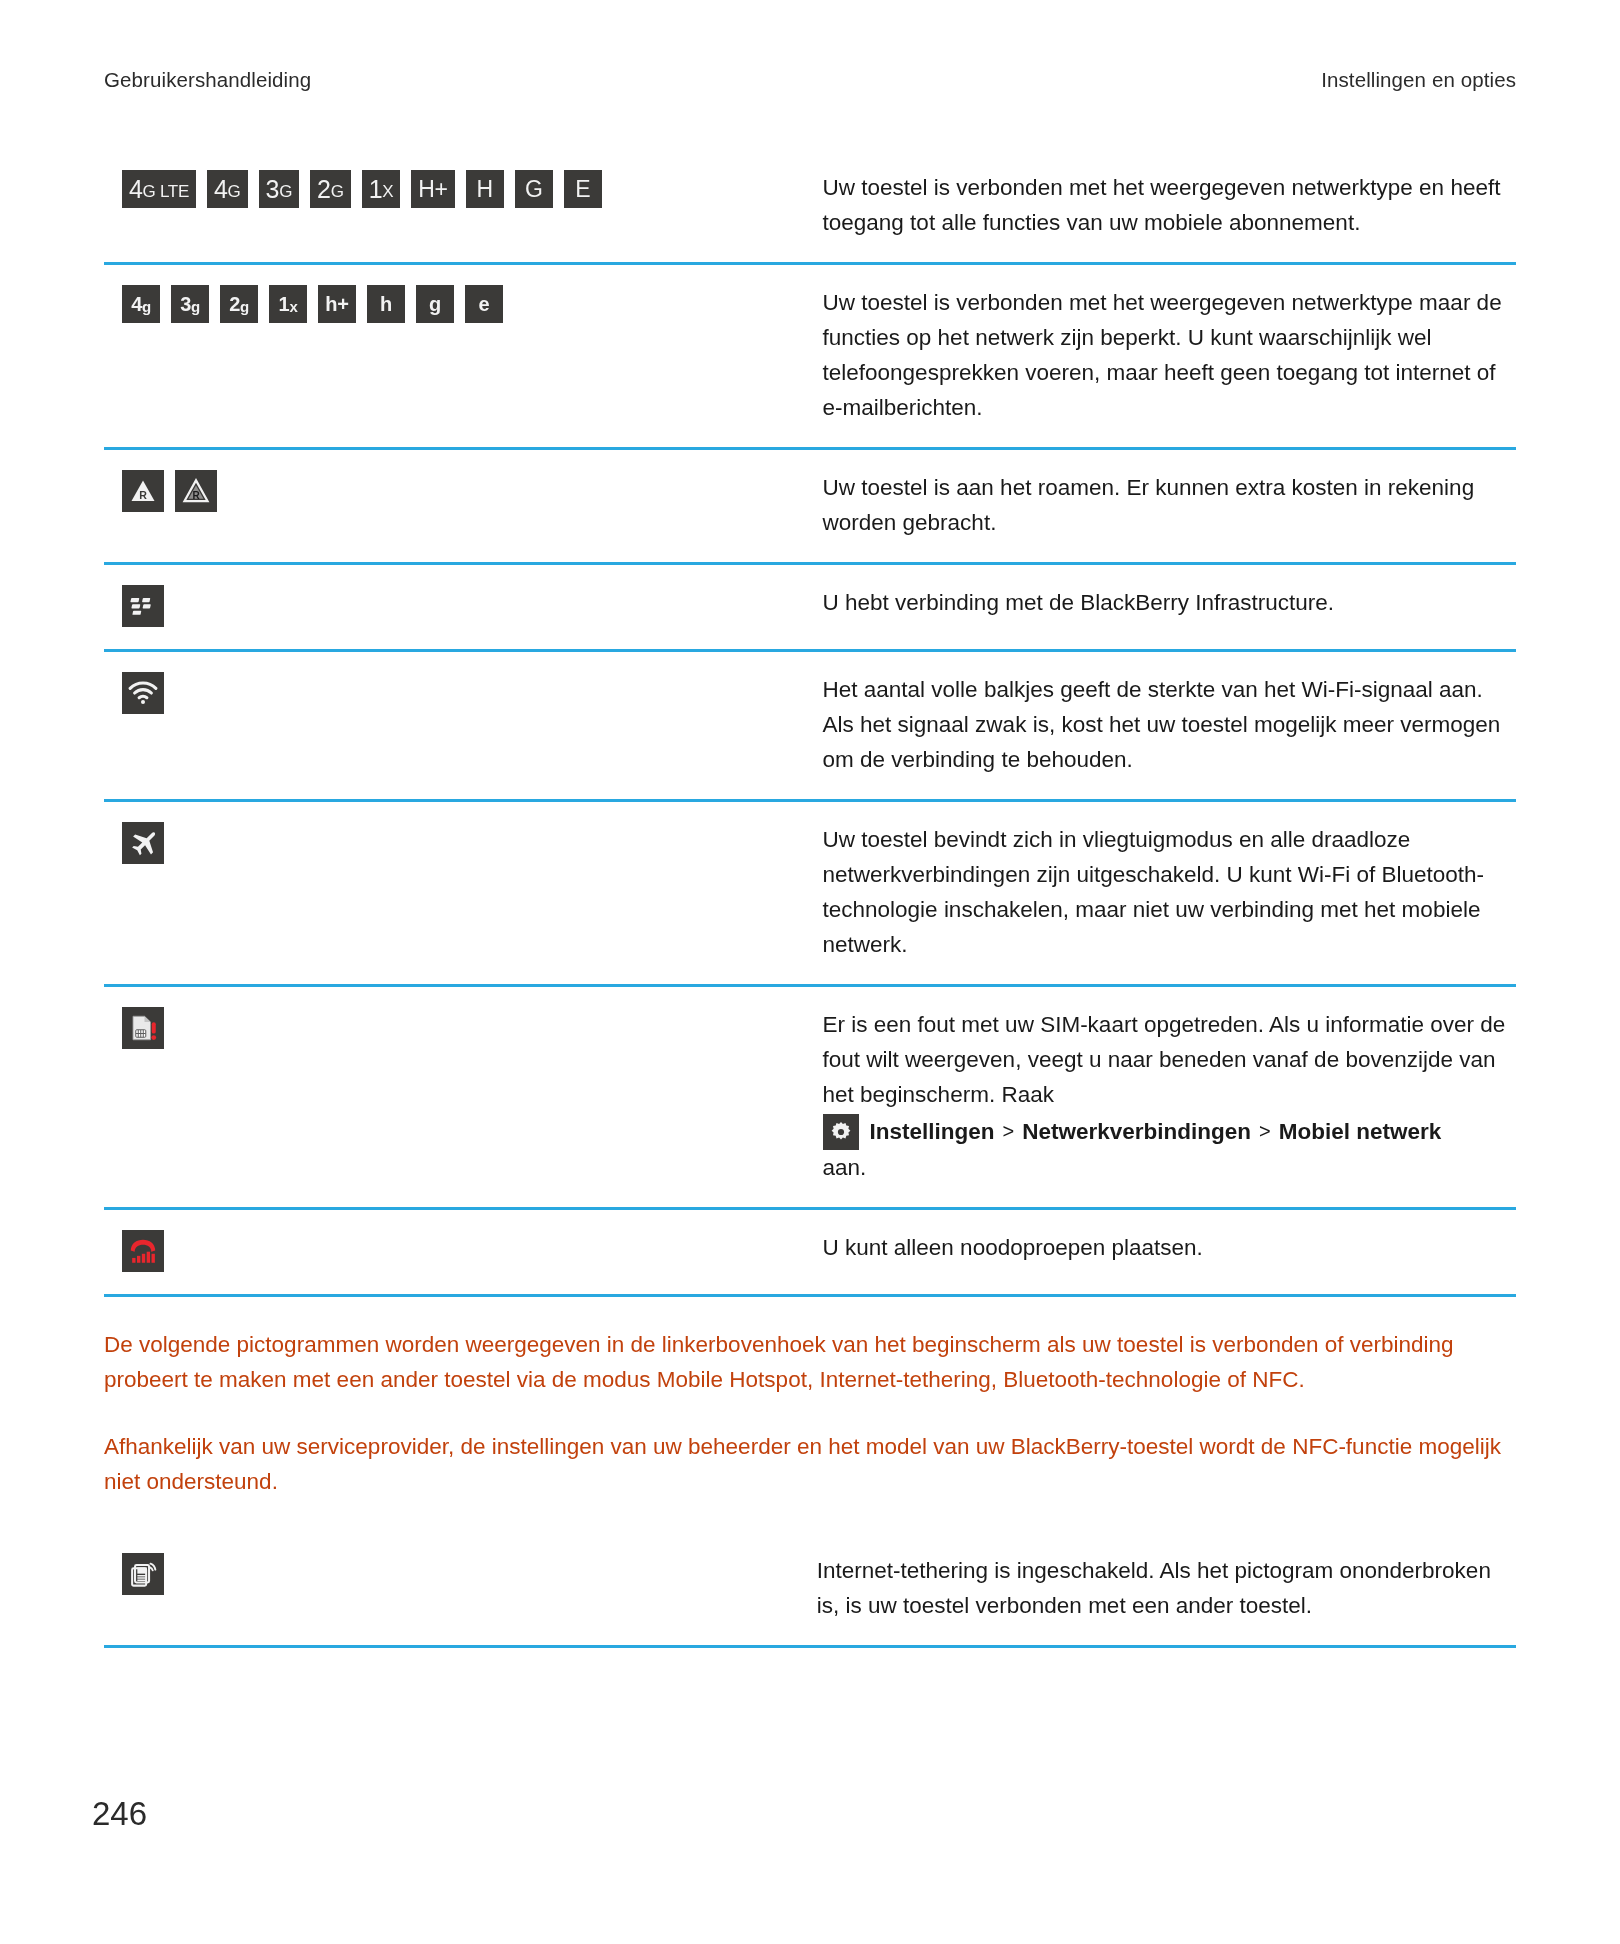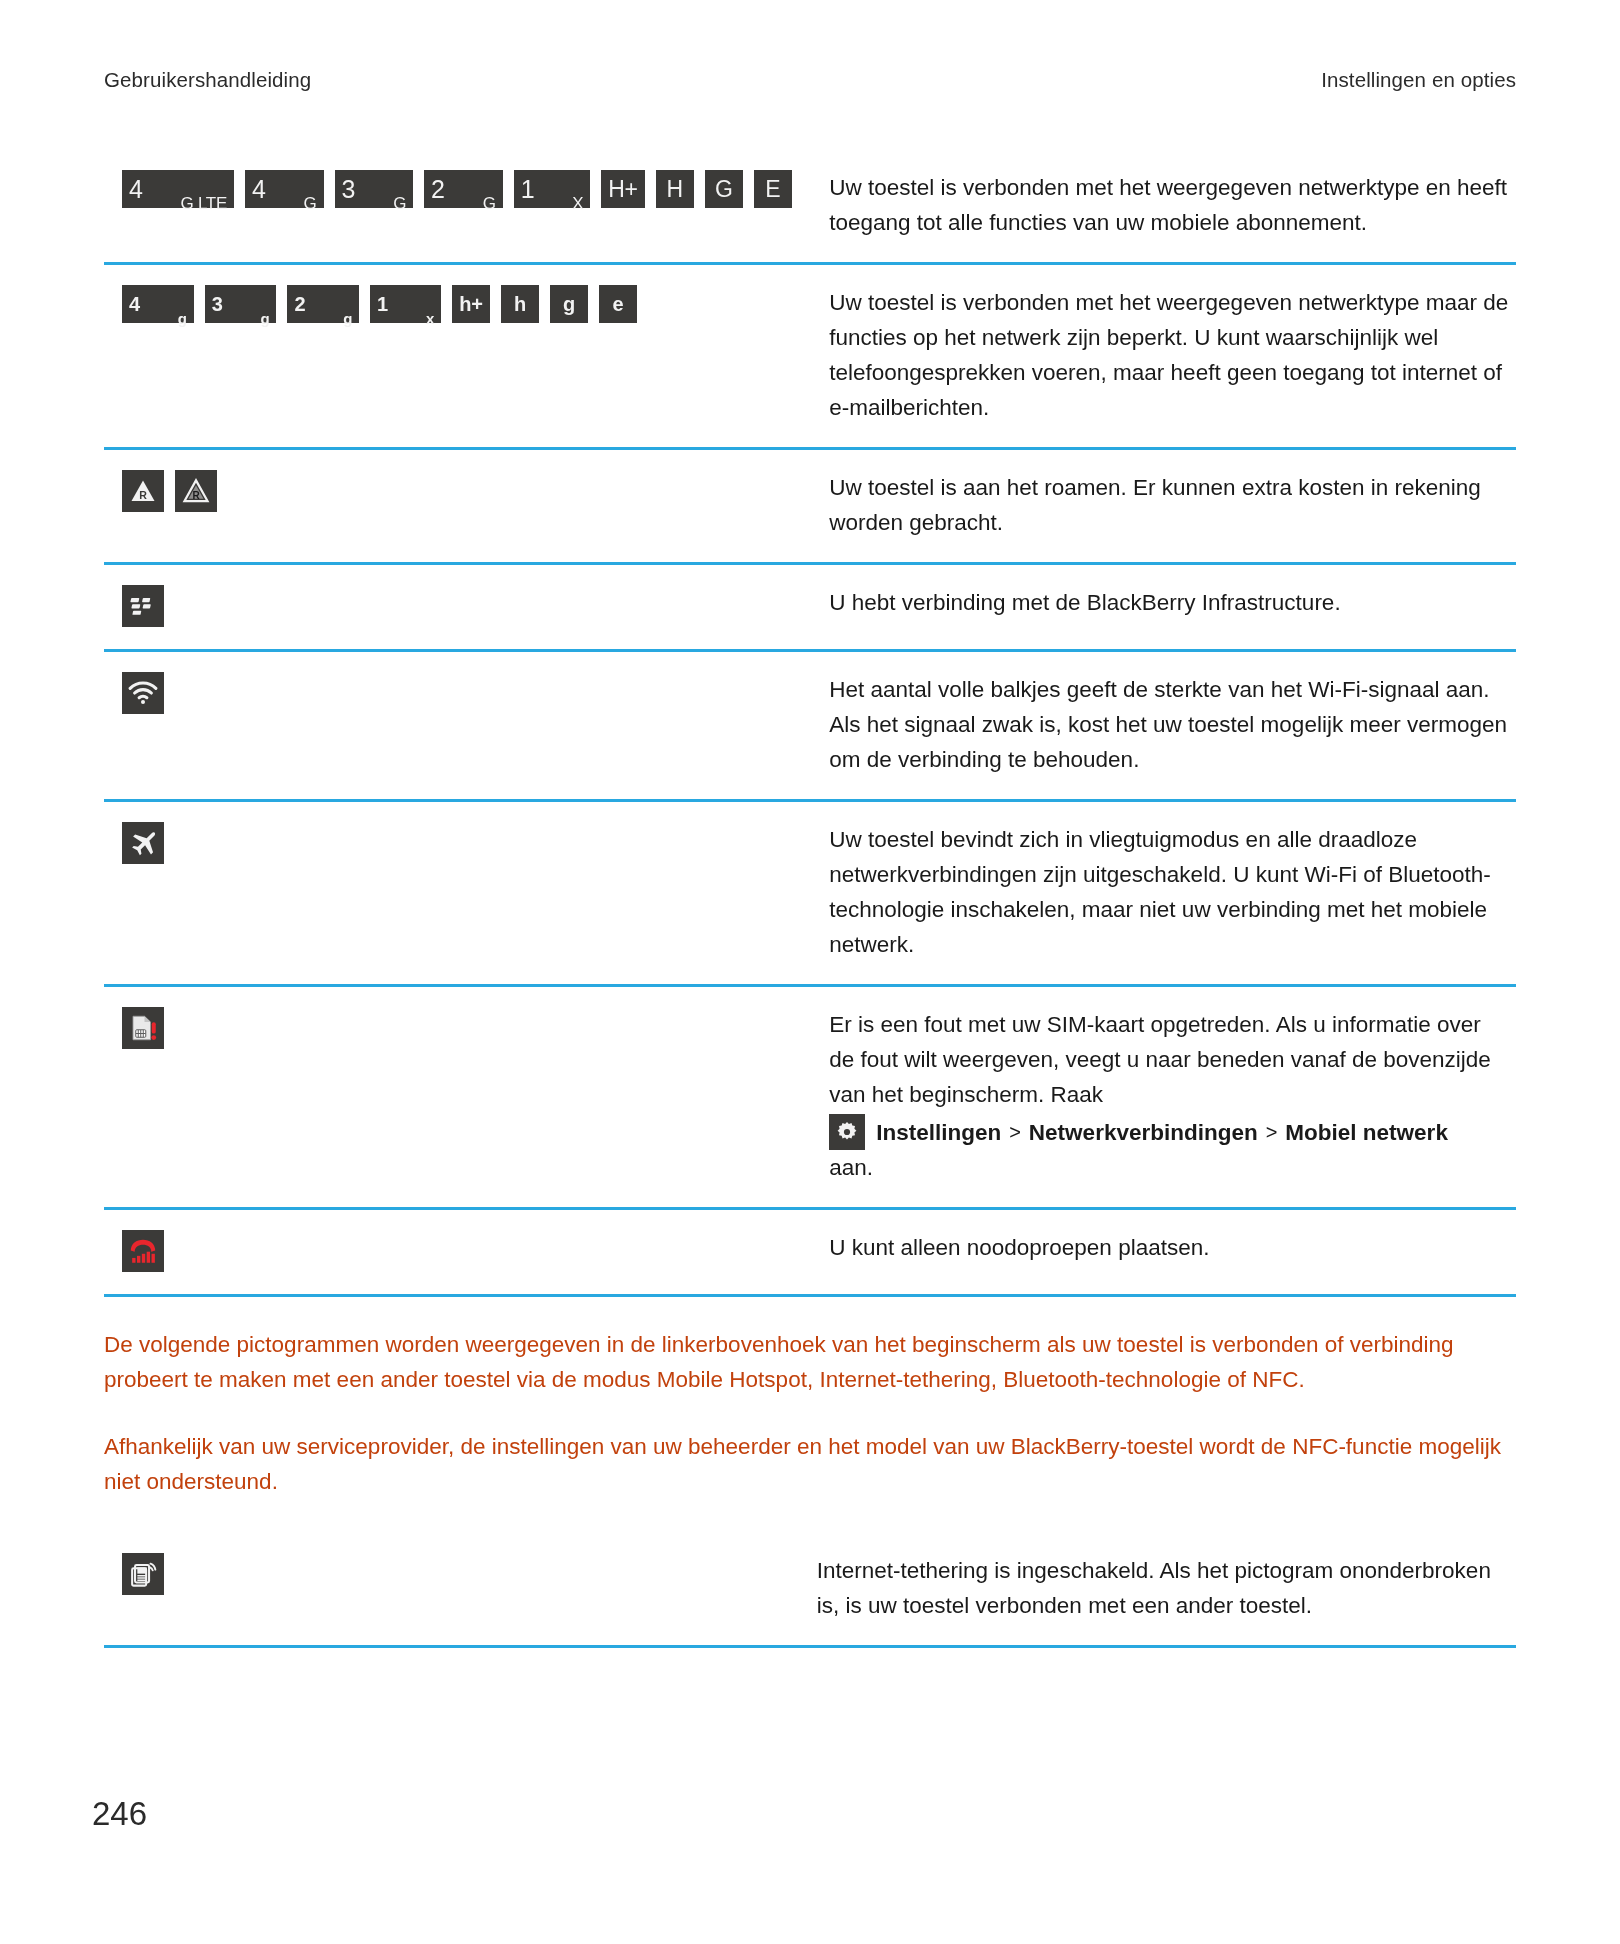--- a/index.html
+++ b/index.html
@@ -92,22 +92,21 @@
     padding: 0 7px;
     font-size: 25px;
     font-weight: 400;
     letter-spacing: -0.3px;
     line-height: 1;
     font-family: "Liberation Sans", sans-serif;
   }
   .tile-badge .sml {
     font-size: 17px;
     position: relative;
-    top: 14px;
-    margin-left: 38px;
+    top: 2px;
   }
   .tile-badge.lower {
     font-size: 20px;
     font-weight: 700;
   }
   .tile-badge.lower .sml {
     font-size: 15px;
     font-weight: 700;
   }
   .tile-badge.alpha {
@@ -128,21 +127,20 @@
     line-height: 35px;
     color: #c2410c;
     margin: 0;
   }
   .para-block { margin-top: 30px; }
   .para-block.second { margin-top: 32px; }
 
   
   .path-line {
     display: flex;
-    align-items: center;
     flex-wrap: wrap;
     margin-top: 2px;
   }
   .path-line .gear-tile {
     width: 36px;
     height: 36px;
     background: #3b3a38;
     display: inline-flex;
     align-items: center;
     justify-content: center;

